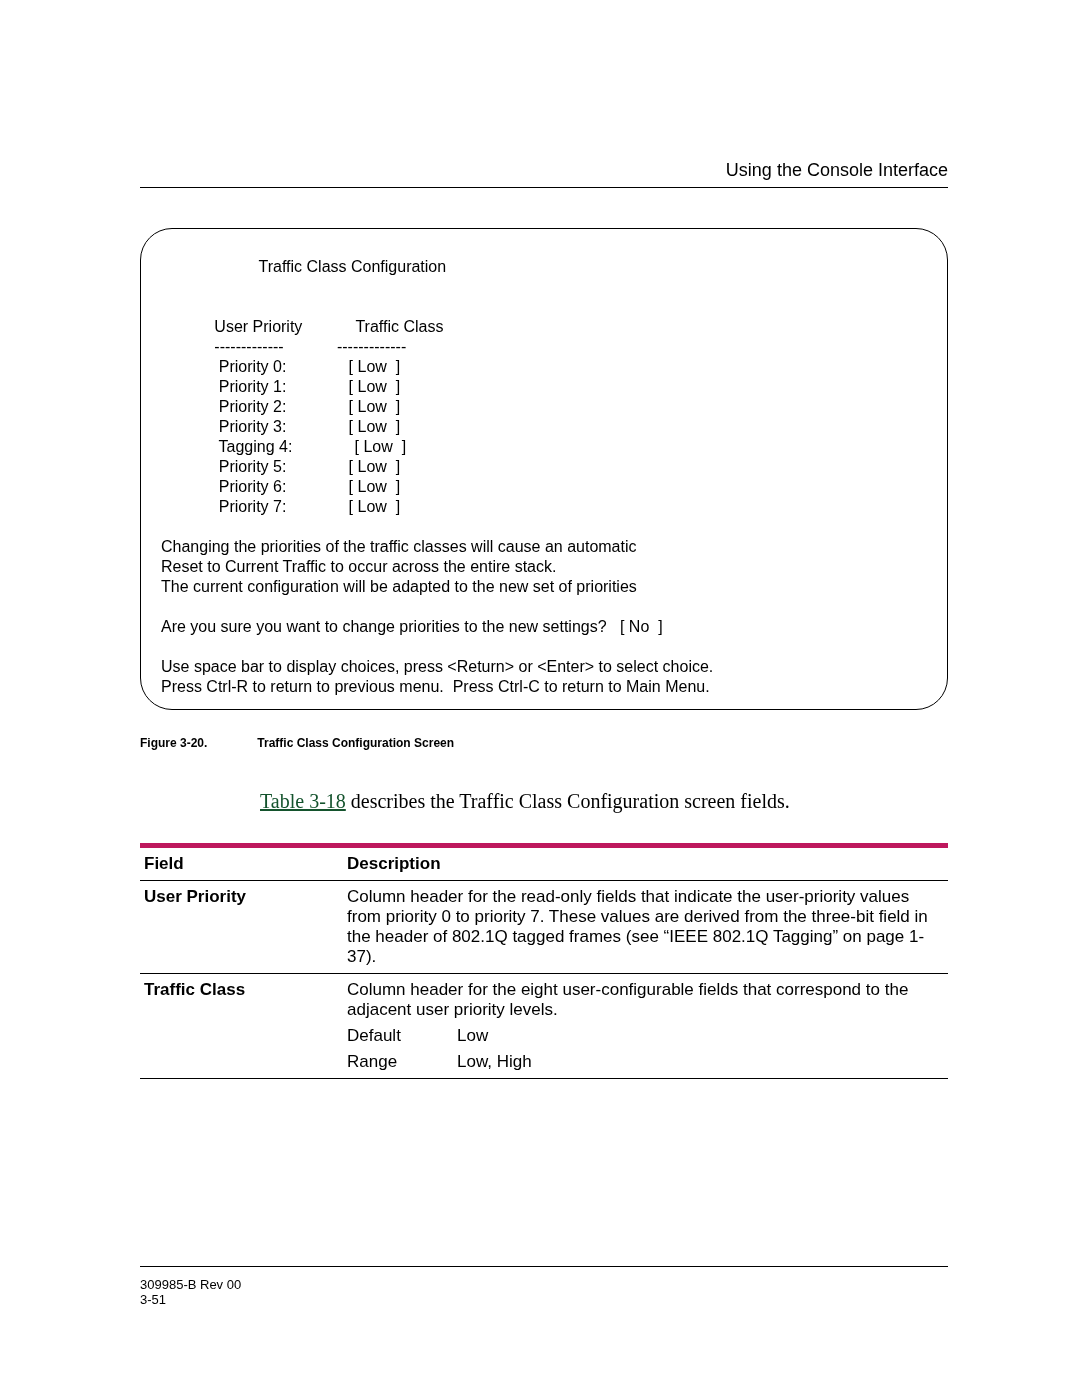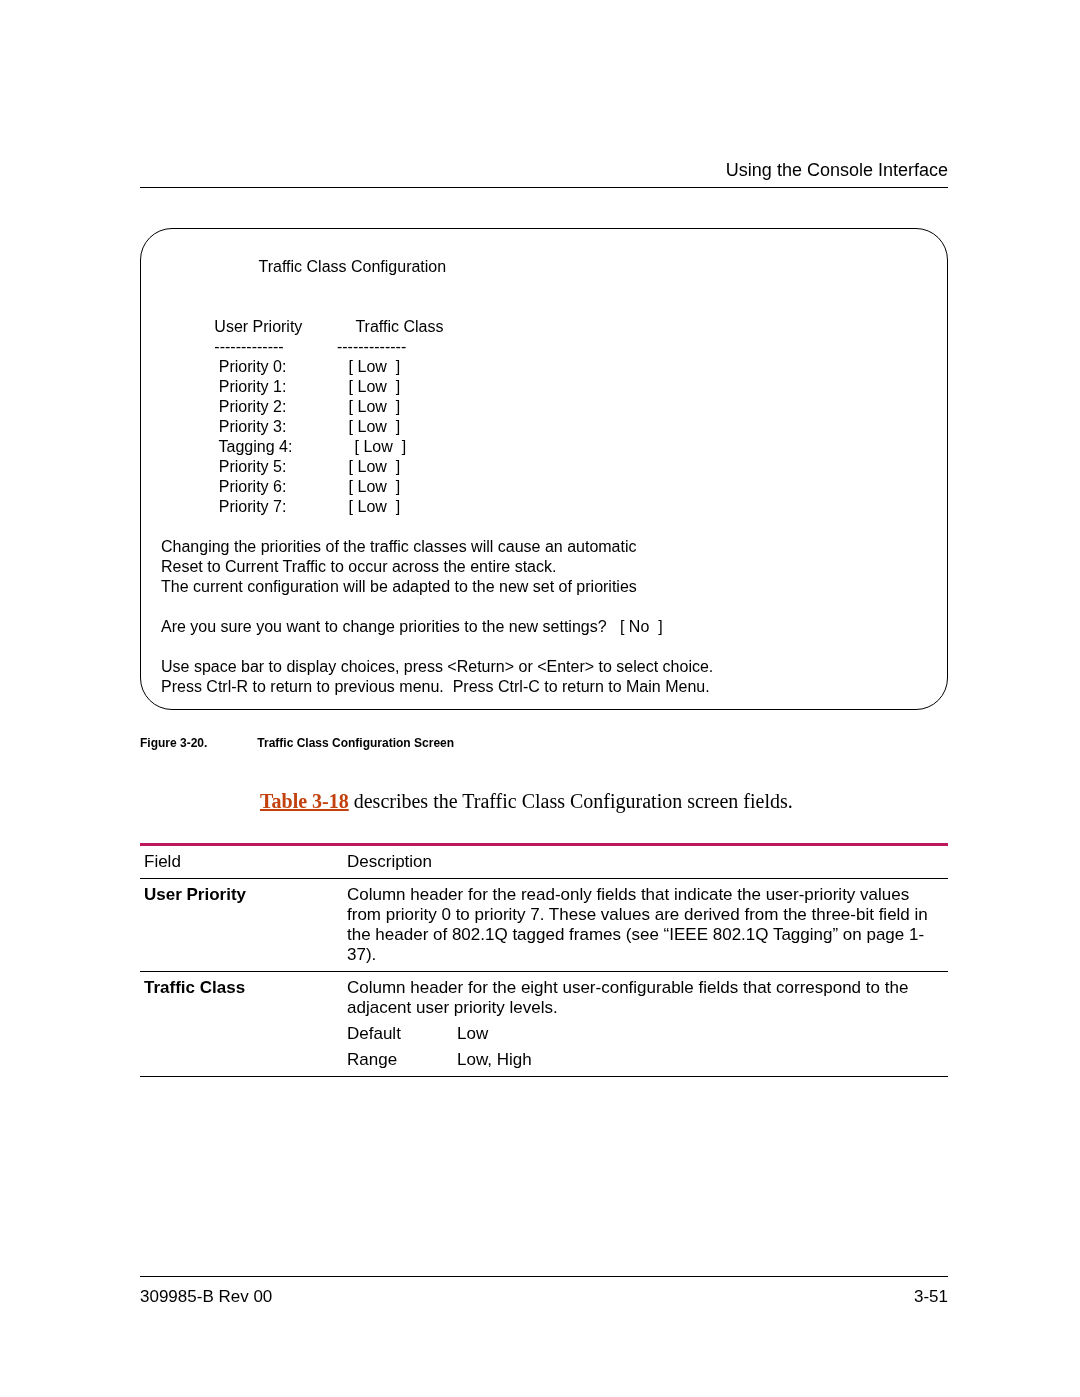--- a/index.html
+++ b/index.html
@@ -48,45 +48,44 @@
   }
   .figure-caption .fig-title {
     font-weight: bold;
   }
   .intro-para {
     margin: 0 0 30px 120px;
     font-family: "Times New Roman", Times, serif;
     font-size: 20px;
   }
   .intro-para a {
-    color: #c2410c;
+    color: #14532d;
     text-decoration: underline;
-    font-weight: bold;
   }
   .table-caption {
     margin: 0 0 14px 0;
     font-size: 17px;
   }
   .table-caption .tbl-label {
     font-weight: bold;
     display: inline-block;
     min-width: 114px;
   }
   .table-caption .tbl-title {
     font-weight: bold;
   }
   table.fields {
     width: 100%;
     border-collapse: collapse;
     font-size: 17px;
   }
   table.fields th {
     text-align: left;
-    font-weight: normal;
-    border-top: 3px solid #be185d;
+    font-weight: bold;
+    border-top: 5px solid #be185d;
     border-bottom: 1px solid #000;
     padding: 6px 4px;
   }
   table.fields td {
     vertical-align: top;
     padding: 6px 4px;
     border-bottom: 1px solid #000;
   }
   table.fields td.field-name {
     font-weight: bold;
@@ -106,21 +105,22 @@
     bottom: 90px;
   }
   .footer hr {
     border: none;
     border-top: 1px solid #000;
     margin: 0 0 10px 0;
   }
   .footer-row {
     display: flex;
     justify-content: space-between;
-    font-size: 17px;
+    font-size: 13px;
+    flex-direction: column;
   }
 </style>
 </head>
 <body>
 
 <div class="page">
 
   <div class="running-head">Using the Console Interface</div>
   <hr class="head-rule">
 

